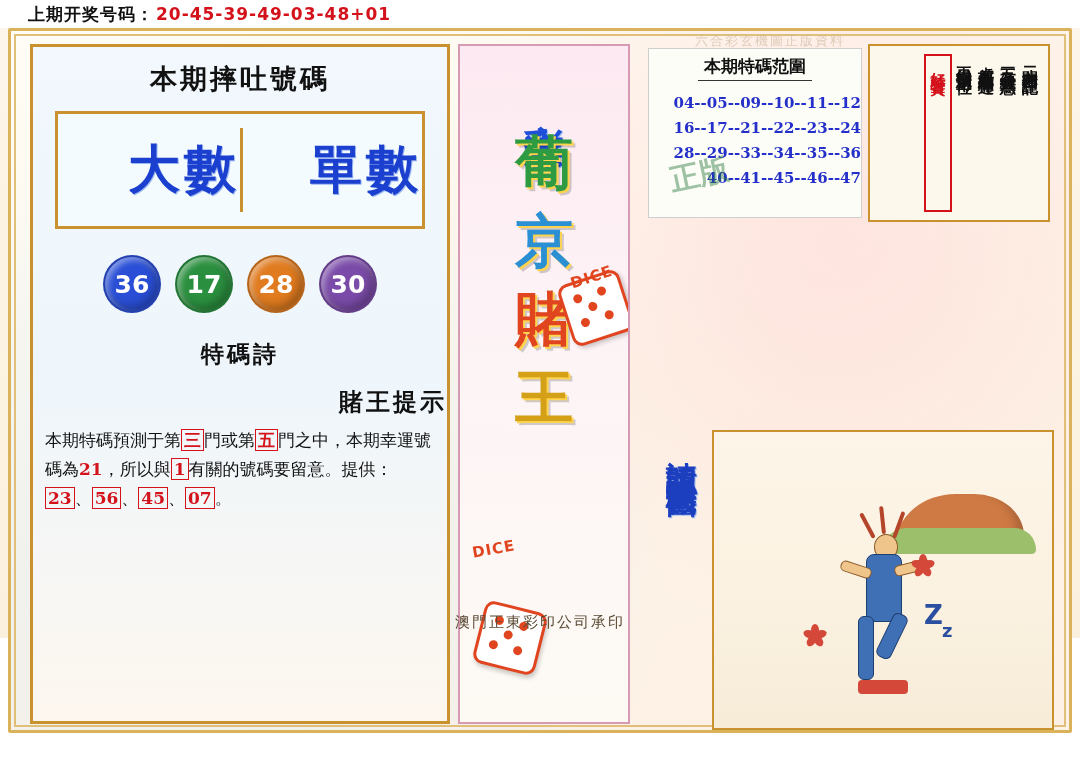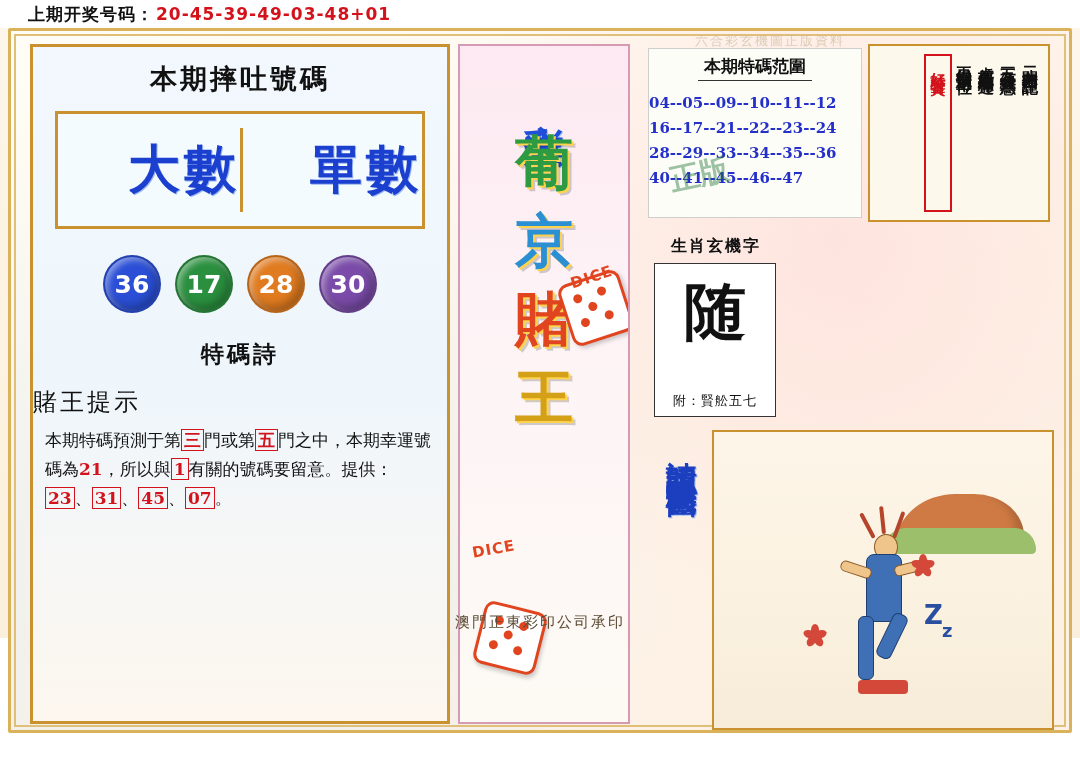--- a/index.html
+++ b/index.html
@@ -85,21 +85,21 @@
   }
   .poem-box{
     margin:14px 18px 0 18px;height:132px;
     border:3px solid #d2561f;background:#fbdfcb;
     display:flex;flex-direction:column;align-items:center;justify-content:center;gap:10px;
   }
   .poem-line{
     font-size:34px;font-weight:bold;color:#12329e;letter-spacing:6px;
   }
   .tips-title{
-    text-align:left;font-size:24px;font-weight:normal;color:#111;margin-top:16px;letter-spacing:3px;
+    text-align:right;font-size:24px;font-weight:bold;color:#111;margin-top:16px;letter-spacing:3px;
   }
   .tips-body{
     margin:8px 12px 0 12px;font-size:17px;line-height:29px;color:#111;
     font-family:"DejaVu Serif","Liberation Serif",serif;
   }
   .hl{color:#d4121b;font-weight:bold;border:1px solid #d4121b;padding:0 2px;}
   .hlp{color:#d4121b;font-weight:bold;}
 
   
   .center-panel{
@@ -145,21 +145,21 @@
     position:absolute;left:648px;top:48px;width:212px;height:168px;
     background:#fdfdf7;border:1px solid #cfcfcf;
   }
   .range-title{
     text-align:center;font-size:17px;font-weight:bold;color:#111;margin-top:6px;
     border-bottom:1px solid #333;display:inline-block;position:relative;left:50%;transform:translateX(-50%);
     padding:0 6px 2px 6px;
   }
   .range-rows{margin-top:10px;}
   .range-row{
-    text-align:left;font-size:15px;color:#2430c9;letter-spacing:0px;line-height:25px;
+    text-align:right;font-size:15px;color:#2430c9;letter-spacing:0px;line-height:25px;
     font-family:"DejaVu Serif","Liberation Serif",serif;font-weight:bold;
   }
 
   .vert-box{
     position:absolute;left:868px;top:44px;width:182px;height:178px;
     border:2px solid #c9922f;background:#fdf8ec;
     display:flex;flex-direction:row-reverse;justify-content:flex-start;gap:2px;
     padding:8px 8px;box-sizing:border-box;
   }
   .vcol{
@@ -273,21 +273,21 @@
       <div class="ball" style="background:#e07b1f">28</div>
       <div class="ball" style="background:#7a4ba8">30</div>
     </div>
 
     <div class="sub-title">特碼詩</div>
 
 
     <div class="tips-title">賭王提示</div>
 
     <div class="tips-body">
-      <span>本期特碼預測于第</span><span class="hl">三</span><span>門或第</span><span class="hl">五</span><span>門之中</span><span>，本期幸運號碼為</span><span class="hlp">21</span><span>，所以與</span><span class="hl">1</span><span>有關</span><span>的號碼要留意。提供：</span><span class="hl">23</span><span>、</span><span class="hl">31</span><span>、</span><span class="hl">45</span><span>、</span><span class="hl">07</span><span>。</span>
+      <span>本期特碼預測于第</span><span class="hl">三</span><span>門或第</span><span class="hl">五</span><span>門之中</span><span>，本期幸運號碼為</span><span class="hlp">21</span><span>，所以與</span><span class="hl">1</span><span>有關</span><span>的號碼要留意。提供：</span><span class="hl">23</span><span>、</span><span class="hl">56</span><span>、</span><span class="hl">45</span><span>、</span><span class="hl">07</span><span>。</span>
     </div>
   </div>
 
   <div class="center-panel">
     <div class="cp-top">
       <span style="display:block;writing-mode:vertical-rl;text-orientation:upright;margin:0 auto;">六合彩</span>
     </div>
 
     <div class="dice" style="left:104px;top:230px;">
       <i class="pip" style="left:10px;top:10px;"></i>
@@ -328,27 +328,20 @@
   <div class="stamp">正版</div>
 
   <div class="vert-box">
     <div class="vcol">二八開出四謹記</div>
     <div class="vcol">三五有線六無意</div>
     <div class="vcol">虎前兔后顯神通</div>
     <div class="vcol">再得期號博三位</div>
     <div class="vcol seal">好詩鑒賞</div>
   </div>
 
-  <div class="zodiac-wrap">
-    <div class="zodiac-title">生肖玄機字</div>
-    <div class="zodiac-box">
-      <div class="zodiac-char">随</div>
-      <div class="zodiac-note">附：賢舩五七</div>
-    </div>
-  </div>
 
   <div class="vert-slogan">請認明正版玄機圖</div>
 
   <div class="art-panel">
     <div class="hill"></div>
     <div class="hill2"></div>
 
     <div class="figure">
       <div class="fig-hair">
         <i style="left:2px;top:0;transform:rotate(-28deg);"></i>

